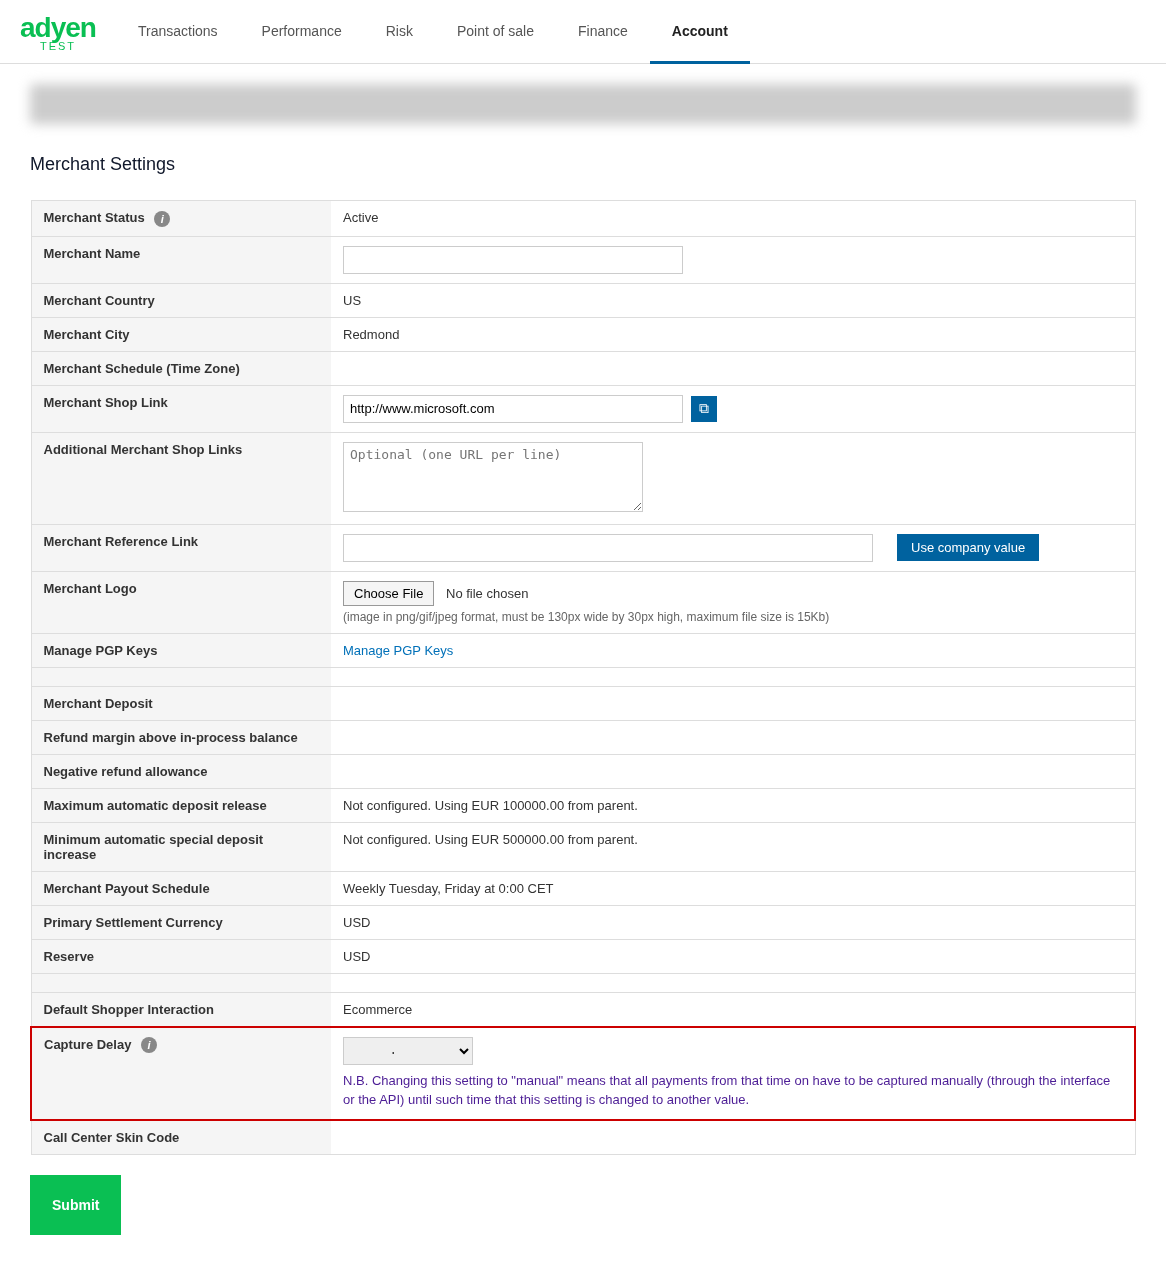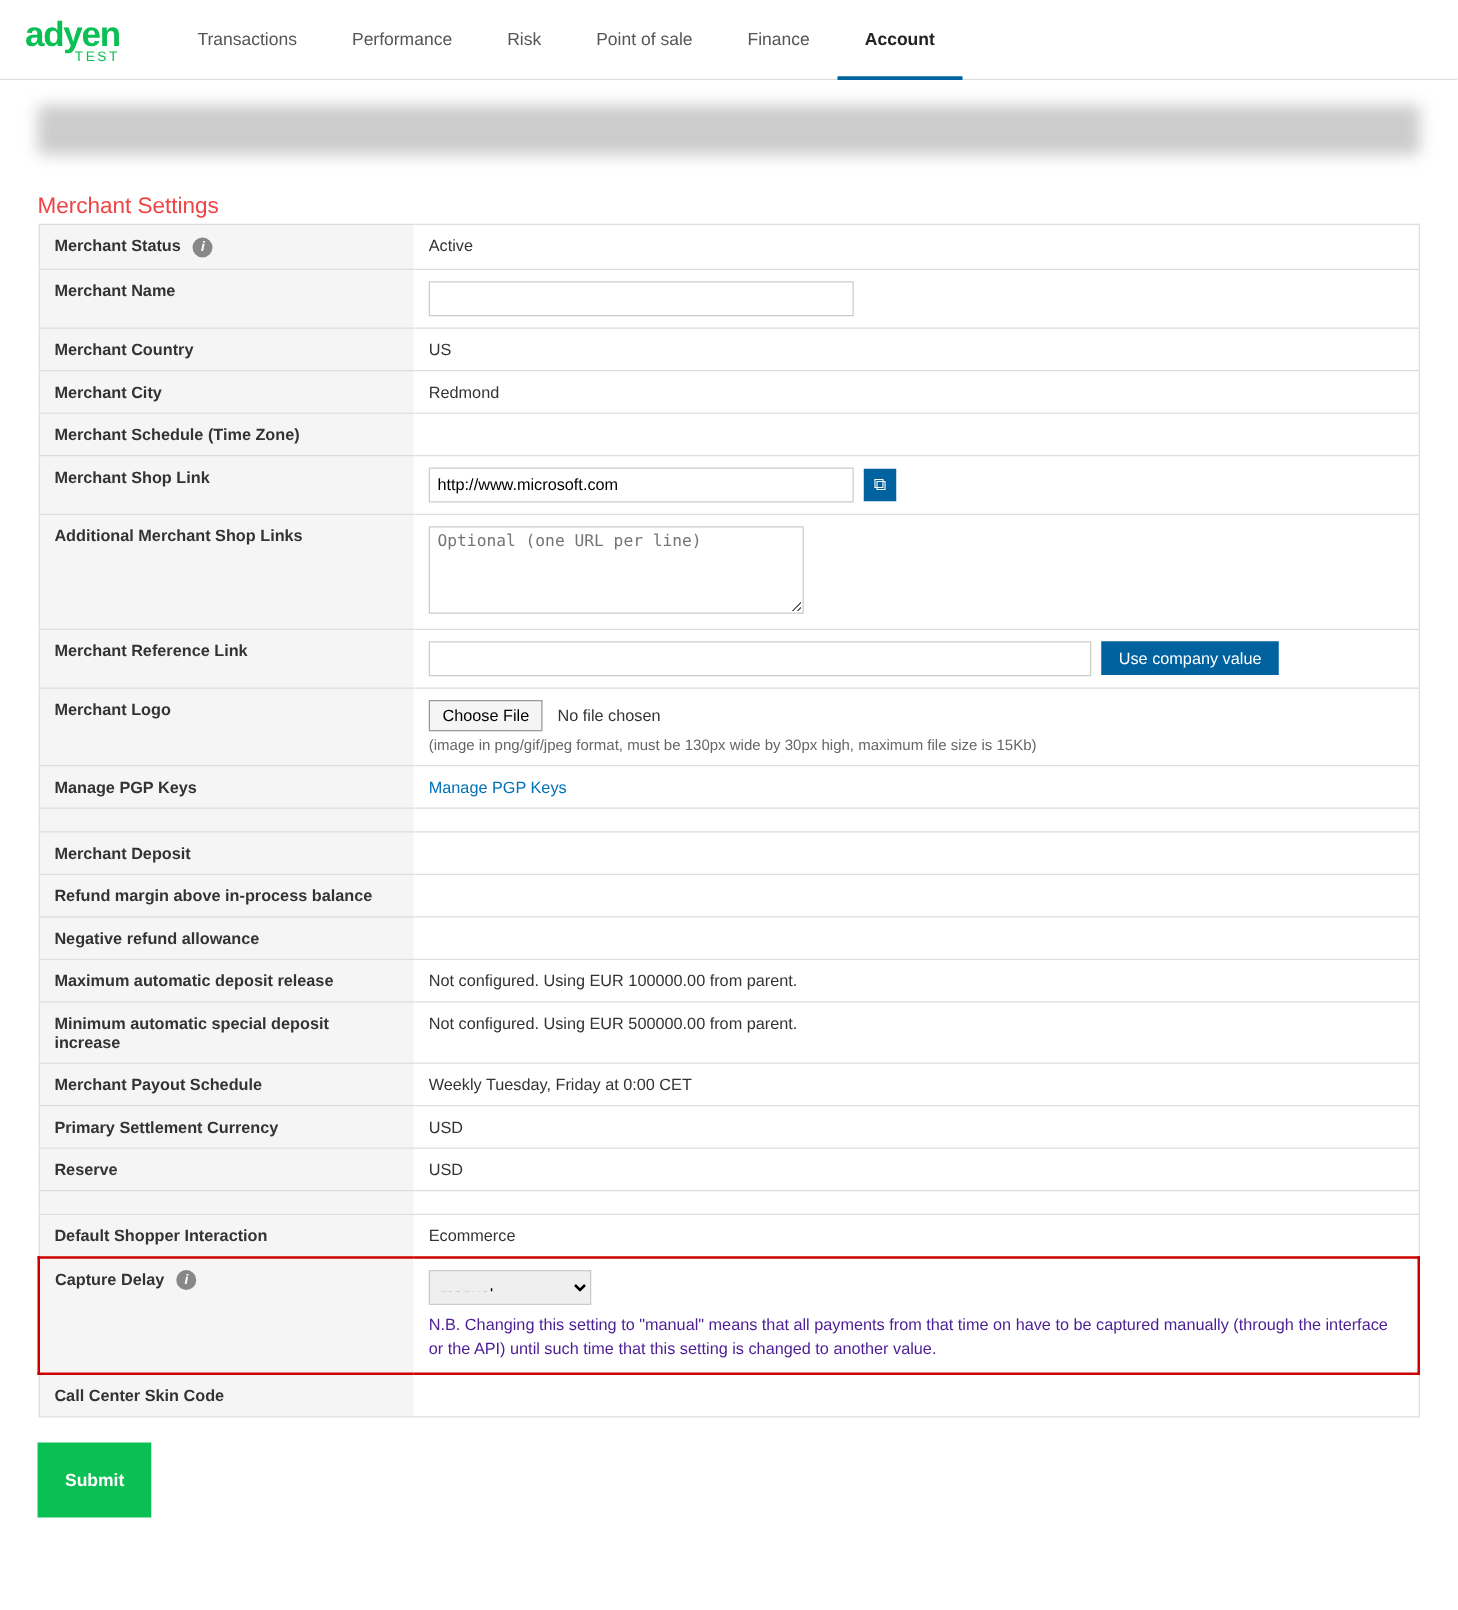--- a/index.html
+++ b/index.html
@@ -5,21 +5,21 @@
     * { box-sizing: border-box; margin: 0; padding: 0; }
     body { font-family: Arial, sans-serif; font-size: 13px; color: #333; background: #fff; }
 
     
     .navbar {
       display: flex; align-items: center;
       border-bottom: 1px solid #ddd;
       padding: 0 20px;
       height: 64px;
     }
-    .logo-wrap { margin-right: 40px; display: flex; flex-direction: column; align-items: flex-end; }
+    .logo-wrap { margin-right: 20px; display: flex; flex-direction: column; align-items: center; }
     .logo-adyen { color: #0abf53; font-size: 28px; font-weight: bold; letter-spacing: -1px; }
     .logo-test { color: #0abf53; font-size: 11px; letter-spacing: 2px; margin-top: -4px; }
     .nav-links { display: flex; gap: 0; }
     .nav-item {
       padding: 0 22px;
       height: 64px;
       display: flex; align-items: center;
       color: #555; font-size: 14px; cursor: pointer;
       text-decoration: none;
       border-bottom: 3px solid transparent;
@@ -33,22 +33,22 @@
       height: 40px;
       background: #ccc;
       border-radius: 4px;
       filter: blur(6px);
     }
 
     
     .page-content { padding: 10px 30px 40px 30px; }
 
     .section-title {
-      font-size: 18px; font-weight: normal; color: #ef4444;
-      margin-bottom: 4px; margin-top: 10px;
+      font-size: 18px; font-weight: normal; color: #0f172a;
+      margin-bottom: 25px; margin-top: 10px;
     }
 
     
     .settings-table { width: 100%; border-collapse: collapse; border: 1px solid #ddd; }
     .settings-table tr { border-bottom: 1px solid #ddd; }
     .settings-table tr:last-child { border-bottom: none; }
     .settings-table td {
       padding: 9px 12px;
       vertical-align: top;
     }
@@ -99,21 +99,21 @@
       cursor: pointer; color: #fff; font-size: 14px;
     }
     .textarea-field {
       width: 300px; height: 70px;
       border: 1px solid #ccc;
       padding: 4px 6px;
       font-size: 13px;
       color: #999;
       resize: vertical;
     }
-    .ref-link-wrap { display: flex; align-items: center; gap: 8px; }
+    .ref-link-wrap { display: flex; align-items: center; gap: 24px; }
     .ref-link-input {
       width: 530px; height: 28px;
       border: 1px solid #ccc;
       padding: 3px 6px;
       font-size: 13px;
     }
     .use-company-btn {
       background: #00629f; color: #fff;
       border: none; padding: 6px 14px;
       font-size: 13px; cursor: pointer;

